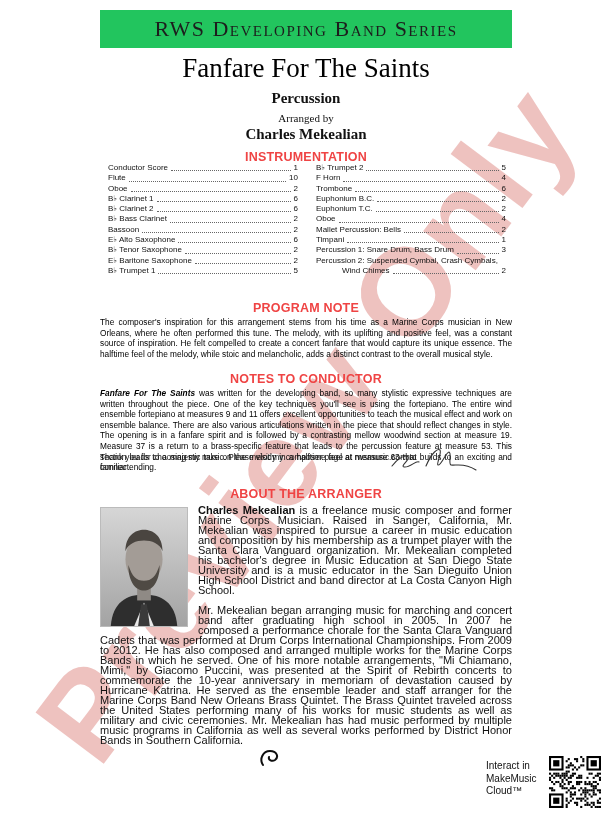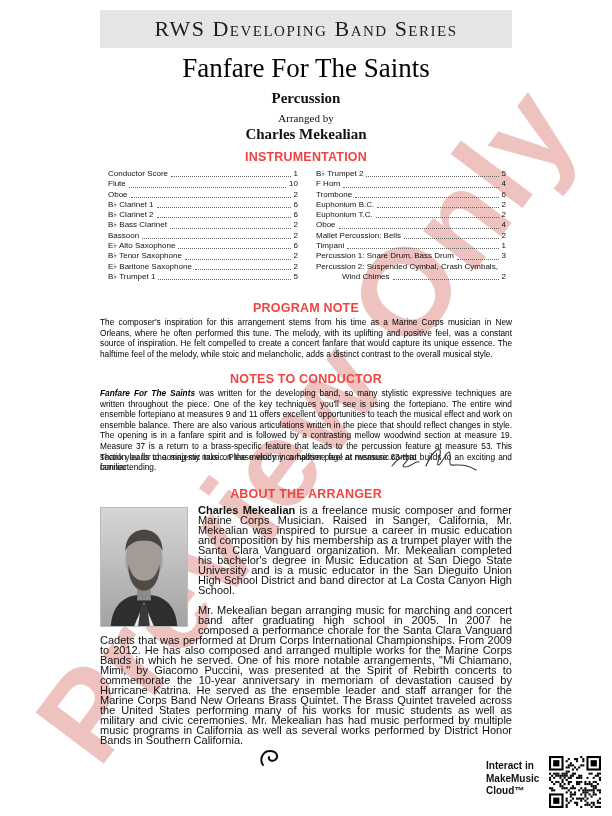--- a/index.html
+++ b/index.html
@@ -12,40 +12,40 @@
   .watermark{
     position:absolute; z-index:0; left:50%; top:52%;
     transform:translate(-50%,-50%) rotate(-53deg);
     font-size:124px; font-weight:bold; letter-spacing:2px; white-space:nowrap;
     color:rgba(222,133,128,0.50); pointer-events:none; user-select:none;
   }
   .content{position:relative; z-index:1;}
   
   .banner{
     position:absolute; left:100px; top:10px; width:412px; height:38px;
-    background:#e5e5e5; display:flex; align-items:center; justify-content:center;
+    background:#22c55e; display:flex; align-items:center; justify-content:center;
   }
   .banner span{
     font-family:"Liberation Serif", serif; font-variant:small-caps;
     font-size:22px; letter-spacing:1.5px; color:#1d1d1d;
   }
   
   .title-block{position:absolute; top:53px; left:0; width:612px; text-align:center;}
   .title{font-family:"Liberation Serif", serif; font-size:27px; color:#000;}
   .subtitle{font-family:"Liberation Serif", serif; font-size:15px; font-weight:bold; margin-top:6px;}
   .arr-by{font-family:"Liberation Serif", serif; font-size:11px; font-weight:normal; margin-top:5px;}
   .arranger{font-family:"Liberation Serif", serif; font-size:15px; font-weight:bold; margin-top:2px;}
   
   .sec-head{
     position:absolute; left:0; width:612px; text-align:center;
     font-size:12.5px; font-weight:bold; letter-spacing:0.2px; color:#ef4444;
   }
   
   .inst-wrap{
-    position:absolute; left:108px; top:169px; width:398px;
+    position:absolute; left:108px; top:163px; width:398px;
     display:flex; gap:18px;
   }
   .inst-col{flex:1; min-width:0;}
   .inst-row{display:flex; align-items:flex-end; font-size:8px; line-height:10.3px; white-space:nowrap;}
   .inst-row .iname{flex:0 0 auto;}
   .inst-row .dots{flex:1 1 auto; border-bottom:1.5px dotted #666; margin:0 3px 2px 3px; min-width:6px;}
   .inst-row .cnt{flex:0 0 auto; text-align:right;}
   .inst-row.indent .iname{padding-left:26px;}
   
   .para{
@@ -67,21 +67,21 @@
   
   .footer{position:absolute; left:0; top:752px; width:612px; height:60px;}
   .logo-group{position:absolute; left:233px; top:4px; display:flex; align-items:center;}
   .logo-rws{
     font-family:"Liberation Serif", serif; font-weight:bold; font-size:38px;
     color:#0d0d0d; letter-spacing:-2px; position:relative; line-height:1;
   }
   .logo-swirl{position:absolute; left:24px; top:-9px;}
   .logo-text{margin-left:10px; font-family:"Liberation Serif", serif;
     font-variant:small-caps; font-size:15px; letter-spacing:1px; color:#0d0d0d; line-height:1.25;}
-  .interact{position:absolute; left:486px; top:8px; font-size:10px; font-weight:bold; line-height:1.25; color:#111;}
+  .interact{position:absolute; left:486px; top:8px; font-size:10px; font-weight:normal; line-height:1.25; color:#111;}
   .qr{position:absolute; left:549px; top:4px; width:52px; height:52px;}
 </style>
 </head>
 <body>
 
 <div class="page">
 
   <div class="watermark">Preview Only</div>
 
   <div class="content">

